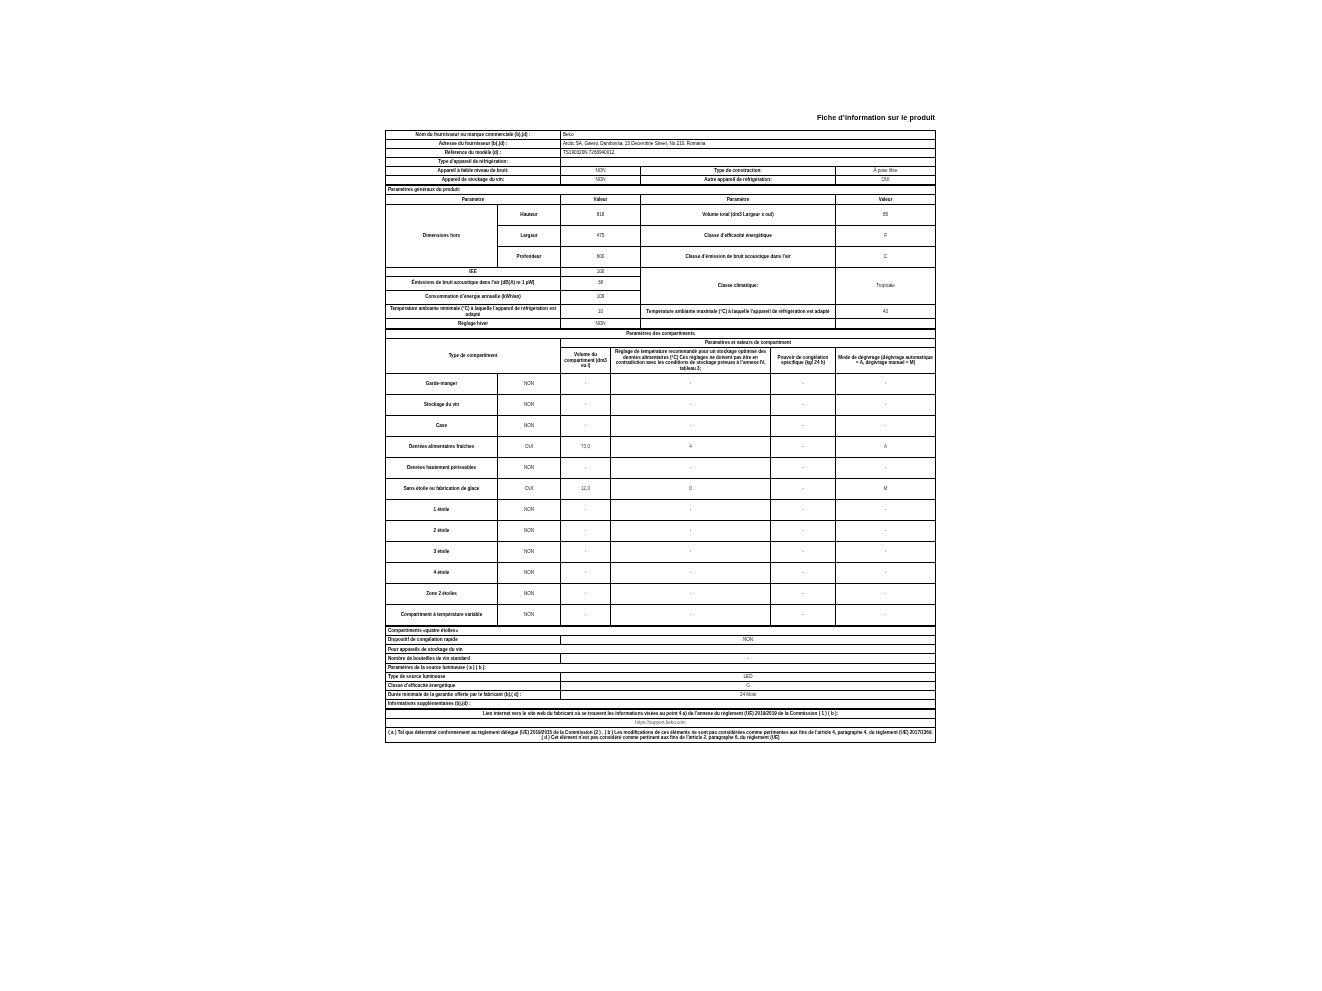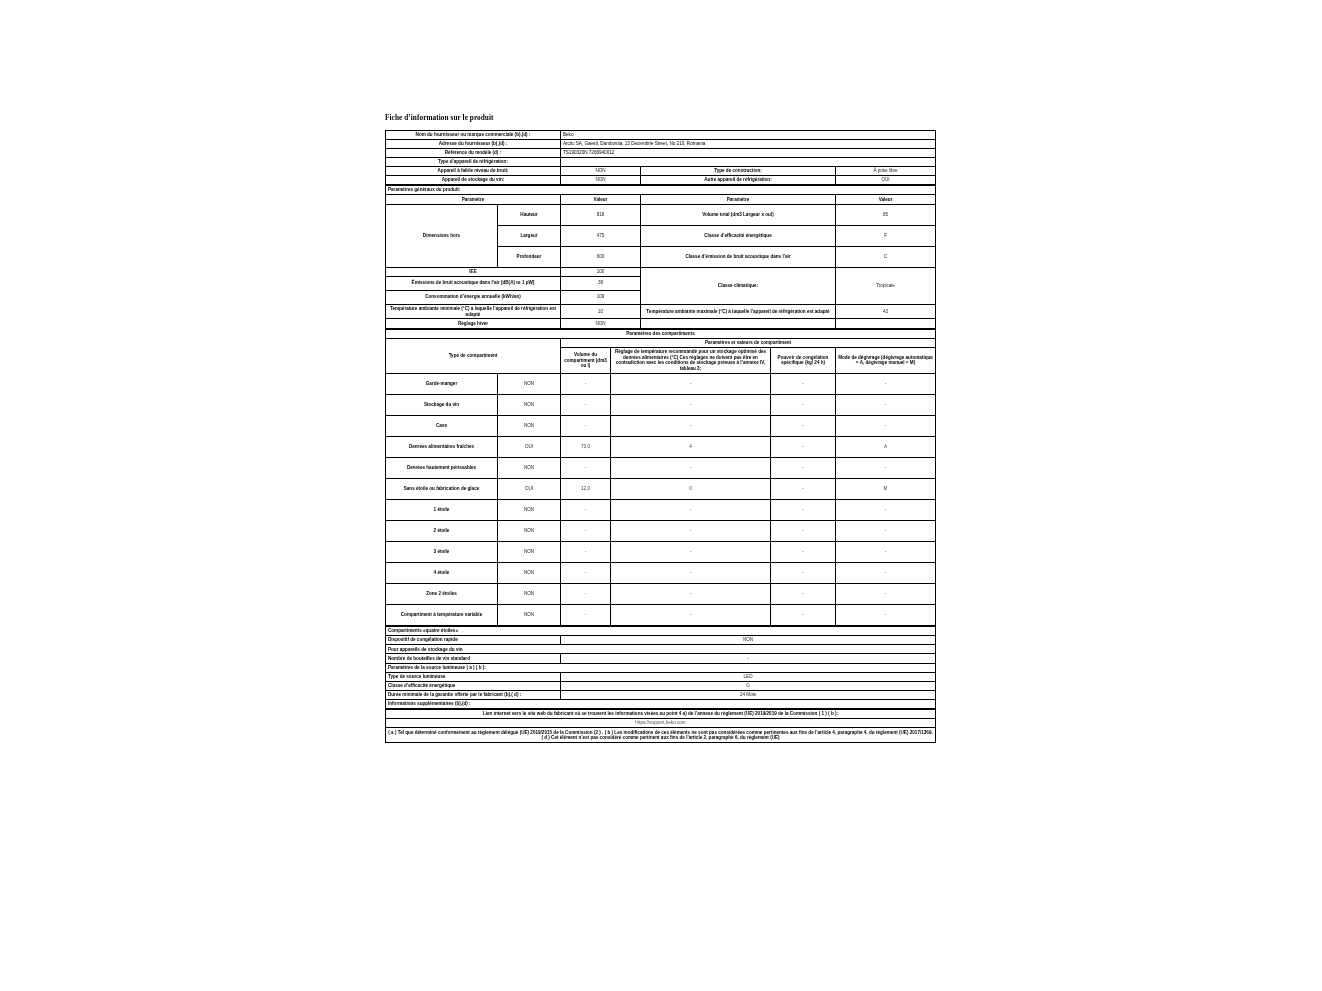--- a/index.html
+++ b/index.html
@@ -15,27 +15,26 @@
     position: relative;
     overflow: hidden;
   }
   #sheet {
     position: absolute;
     left: 385px;
     top: 114px;
     width: 550px;
   }
   .doc-title {
-    text-align: left;
+    text-align: right;
     font-size: 7.2px;
     font-weight: bold;
     letter-spacing: 0.1px;
     margin: 0 0 7px 0;
     line-height: 1.2;
-    font-family: Liberation Serif, serif;
   }
   table.grid {
     border-collapse: collapse;
     width: 550px;
     table-layout: fixed;
   }
   table.grid td {
     border: 0.7px solid #000000;
     font-size: 4.6px;
     line-height: 1.25;

